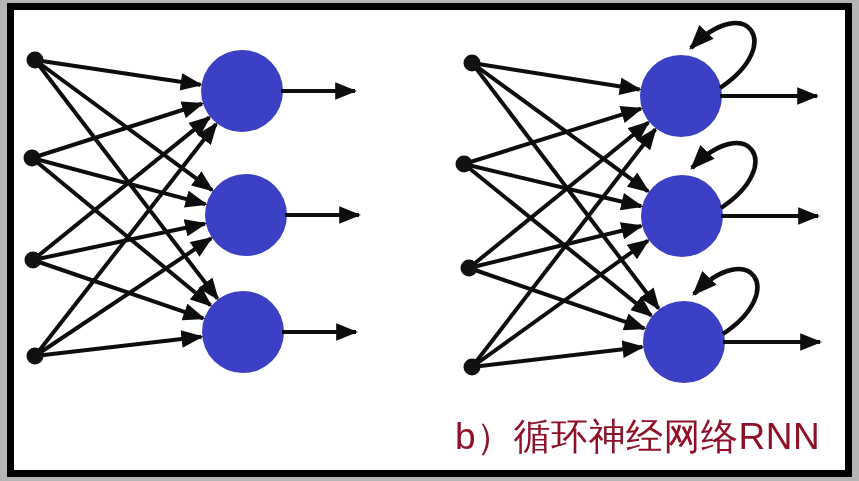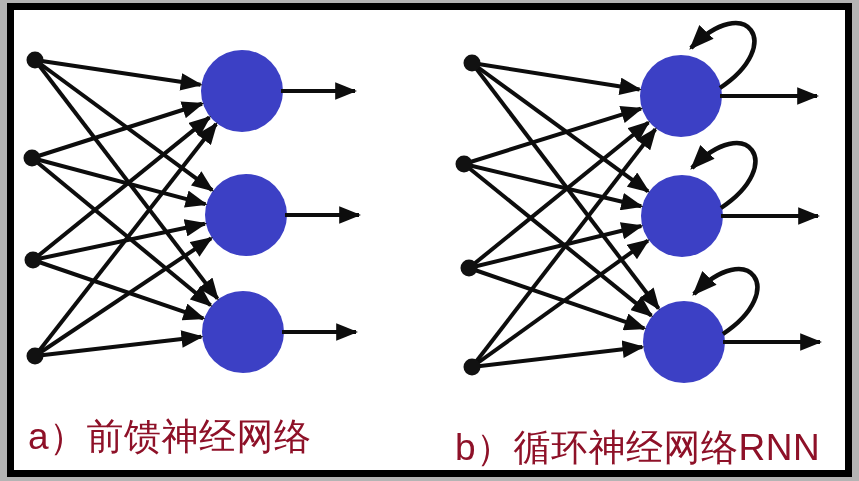--- a/index.html
+++ b/index.html
@@ -36,21 +36,21 @@
     position: absolute;
     top: 414px;
     height: 46px;
     font-size: 37px;
     line-height: 46px;
     letter-spacing: 0.5px;
     white-space: nowrap;
     color: #8e1128;
   }
   .caption-a { left: 28px; }
-  .caption-b { left: 455px; margin-top: 11px; }
+  .caption-b { left: 455px; }
 </style>
 </head>
 <body>
 
 <div class="stage">
 
   <div class="frame"></div>
 
   <svg id="net-svg" class="diagram-svg" viewBox="0 0 859 481" xmlns="http://www.w3.org/2000/svg">
     <defs>
@@ -104,17 +104,16 @@
         <path d="M 720 88 C 786 44, 746 -9, 691 48" fill="none" stroke="#0d0d0d" stroke-width="4.5" marker-end="url(#ah)"></path>
         <path d="M 721 208 C 787 164, 747 111, 692 168" fill="none" stroke="#0d0d0d" stroke-width="4.5" marker-end="url(#ah)"></path>
         <path d="M 723 334 C 789 290, 749 237, 694 294" fill="none" stroke="#0d0d0d" stroke-width="4.5" marker-end="url(#ah)"></path>
         <circle cx="472" cy="63" r="8.5" fill="#111111"></circle>
         <circle cx="464" cy="164" r="8.5" fill="#111111"></circle>
         <circle cx="469" cy="268" r="8.5" fill="#111111"></circle>
         <circle cx="472" cy="367" r="8.5" fill="#111111"></circle>
       </g>
     </svg>
 
-  <div class="caption caption-a" style="color: rgb(142, 17, 40);">a）前馈神经网络</div>
 
   <div class="caption caption-b" style="color: rgb(142, 17, 40);">b）循环神经网络RNN</div>
 
 </div>
 
 </body></html>

